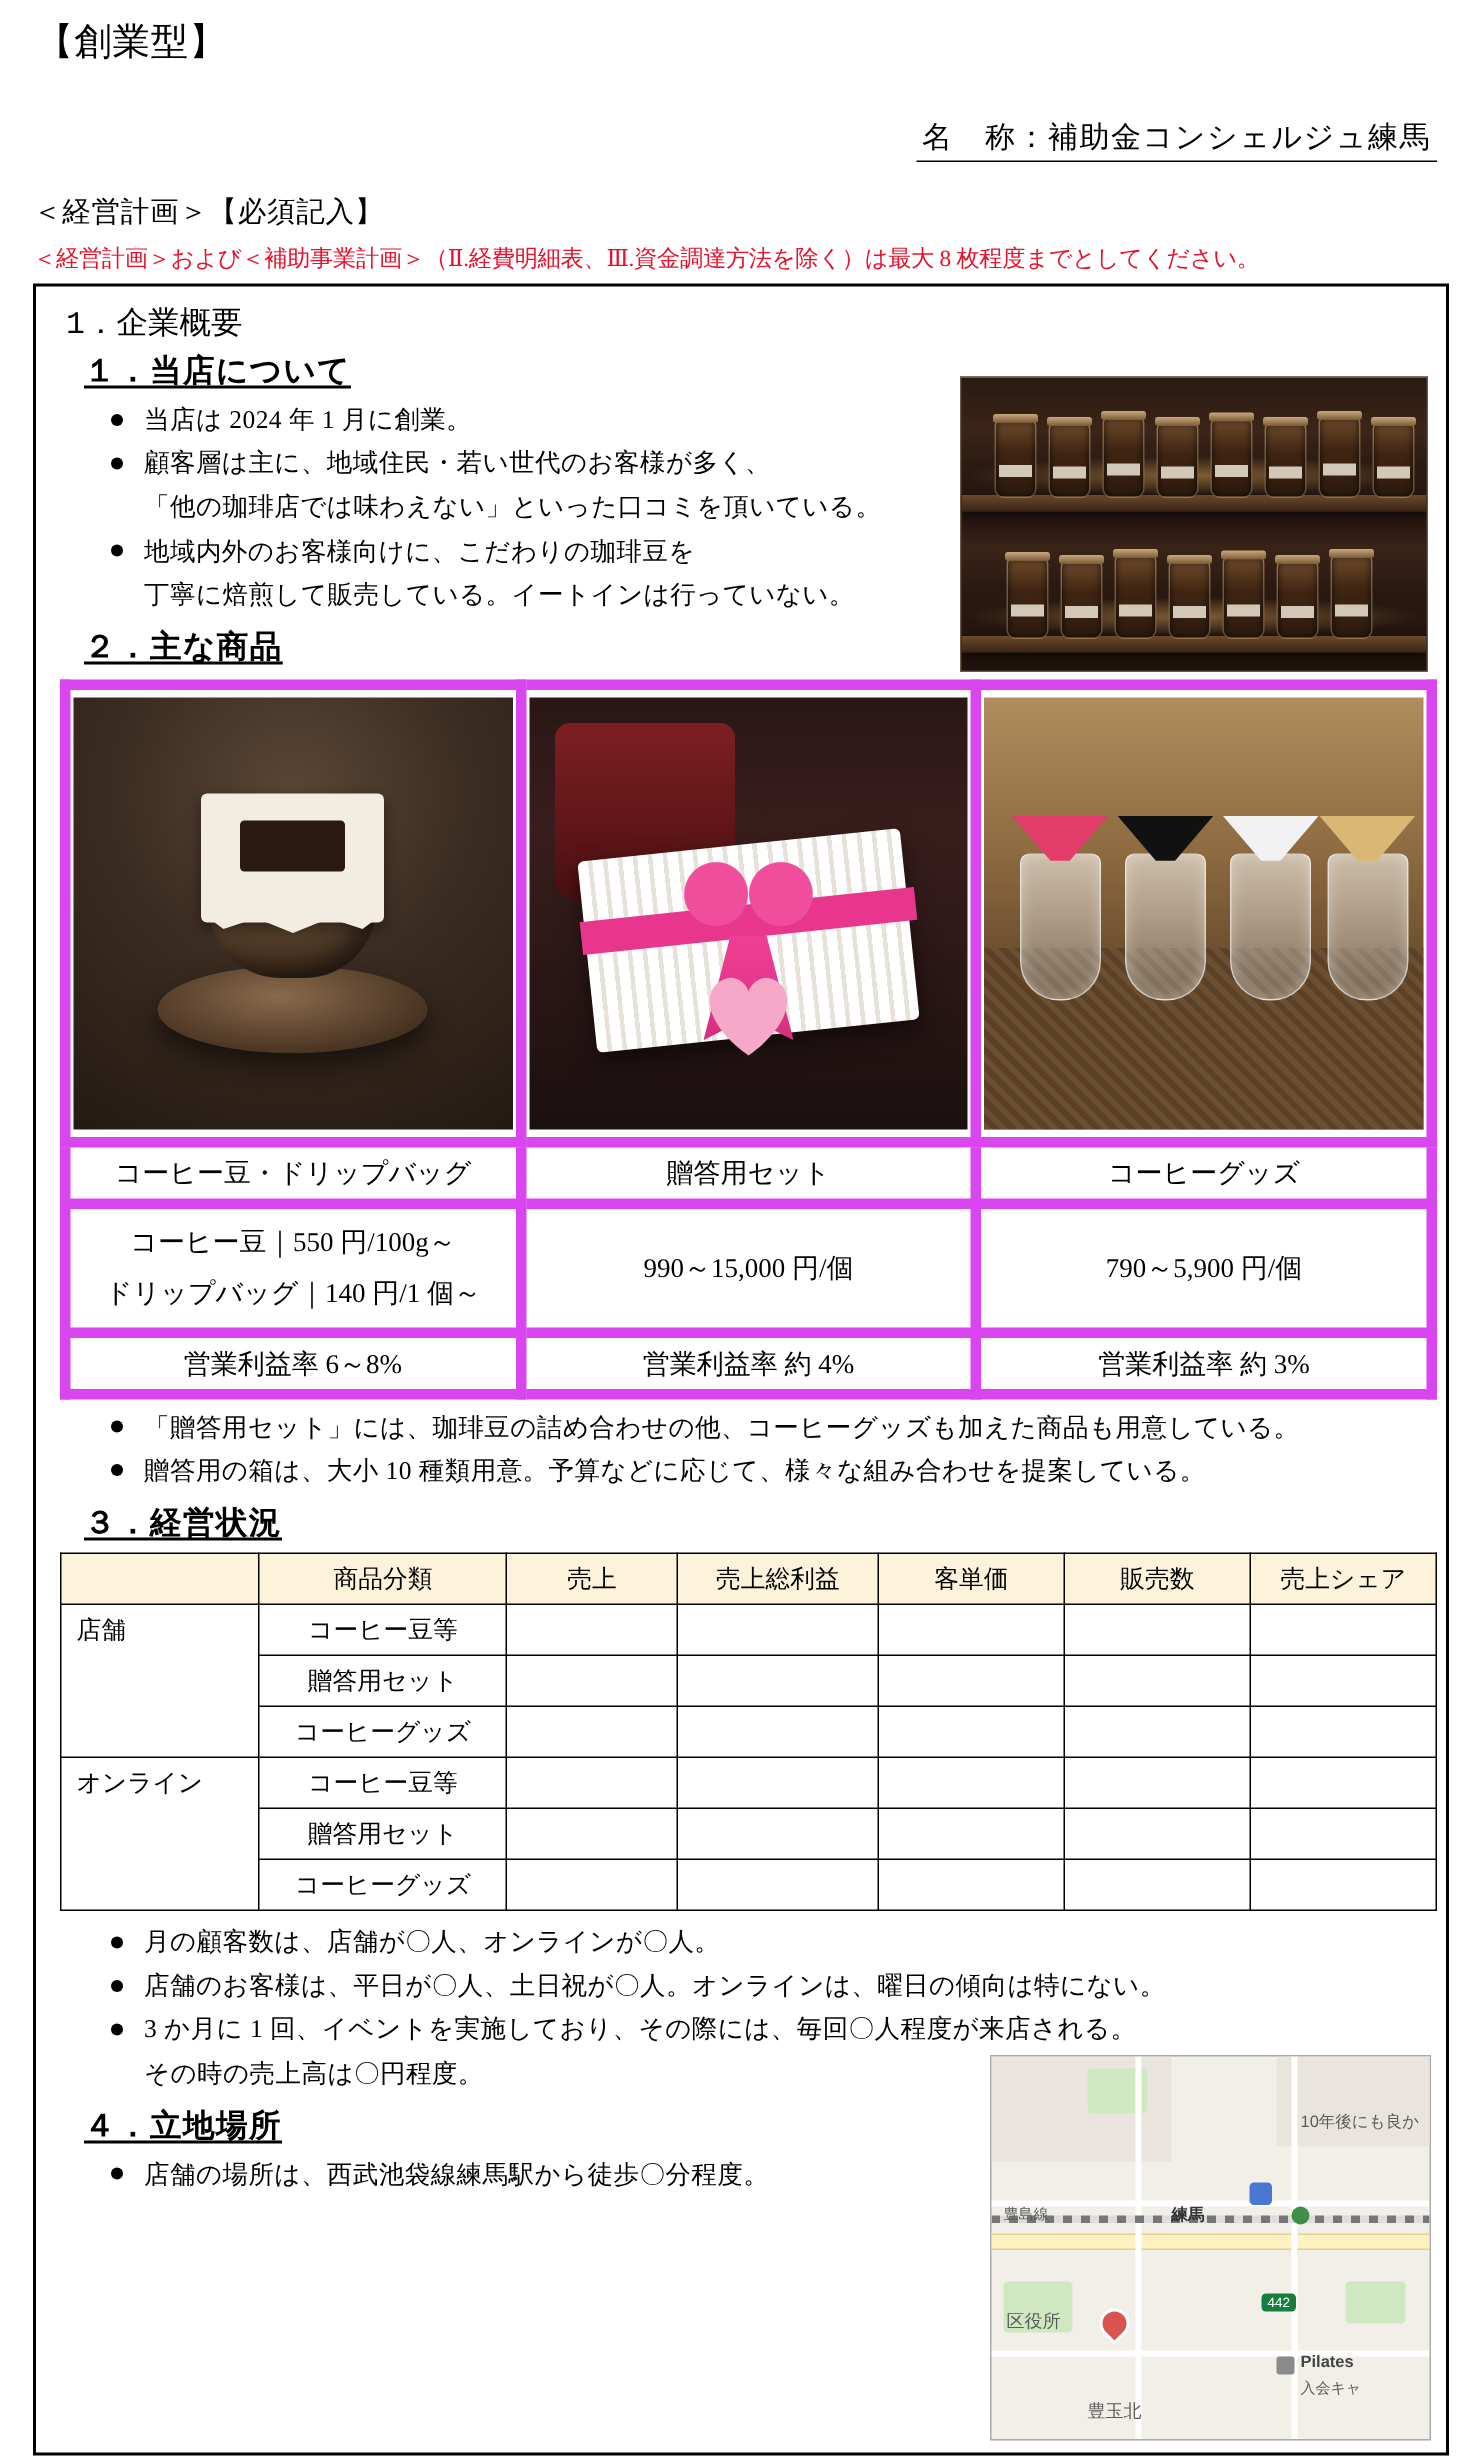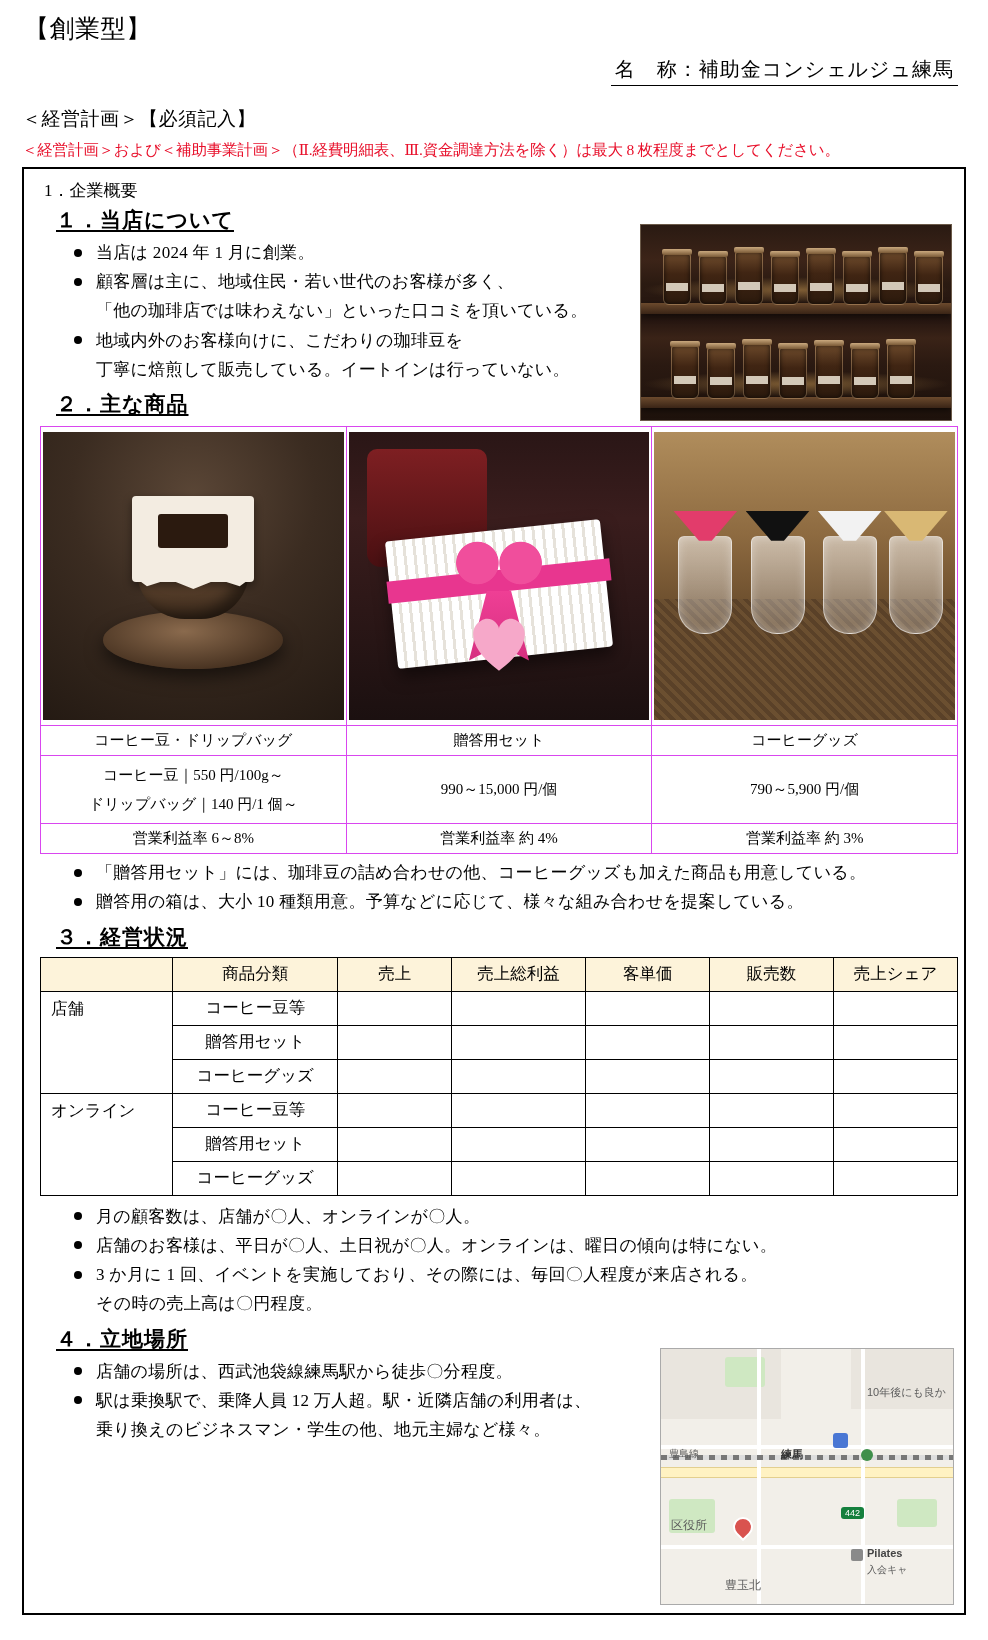--- a/index.html
+++ b/index.html
@@ -23,21 +23,21 @@
     padding: 14px 22px 0 22px;
     border-radius: 19px;
   }
   .doc-title {
     font-size: 25px;
     line-height: 1.2;
     letter-spacing: 0.5px;
     margin: 0 0 0 2px;
   }
   .name-row {
-    margin-top: 12px;
+    margin-top: 34px;
     display: flex;
     justify-content: flex-end;
     padding-right: 8px;
   }
   .name-line {
     font-size: 20px;
     border-bottom: 1.5px solid #000;
     padding: 0 4px 2px 4px;
     letter-spacing: 1px;
     white-space: nowrap;
@@ -57,22 +57,23 @@
   .main-box {
     margin-top: 6px;
     border: 2.5px solid #000;
     box-sizing: border-box;
     width: 944px;
     height: 1448px;
     padding: 8px 12px 0 12px;
     position: relative;
   }
   .sec-num {
-    font-size: 17px;
+    font-size: 21px;
     margin: 2px 0 0 8px;
+    font-family: Liberation Mono, monospace;
   }
   .h2 {
     font-size: 21px;
     font-weight: bold;
     margin: 4px 0 4px 20px;
     text-decoration: underline;
     text-underline-offset: 3px;
     display: inline-block;
     letter-spacing: 1px;
   }
@@ -163,23 +164,23 @@
     display: block;
   }
   
   table.prod {
     width: 918px;
     border-collapse: collapse;
     margin: 4px 0 0 4px;
     table-layout: fixed;
   }
   table.prod td {
-    border: 1px solid #d946ef;
+    border: 7px solid #d946ef;
     text-align: center;
-    font-size: 15px;
+    font-size: 18px;
     padding: 5px 2px;
     vertical-align: middle;
   }
   td.img-cell {
     height: 288px;
     padding: 6px;
   }
   .ph {
     width: 100%;
     height: 100%;
@@ -674,24 +675,20 @@
       </ul>
     </div>
 
     <div style="margin-top:2px">
       <div class="h2-row"><span class="h2">４．立地場所</span></div>
 
       <ul class="bullets sec4-bullets">
         <li><span class="dot"></span>
           <span>店舗の場所は、西武池袋線練馬駅から徒歩〇分程度。</span>
         </li>
-        <li><span class="dot"></span>
-          <span>駅は乗換駅で、乗降人員 12 万人超。駅・近隣店舗の利用者は、</span>
-          <span class="cont">乗り換えのビジネスマン・学生の他、地元主婦など様々。</span>
-        </li>
       </ul>
 
       <div class="map">
         <div class="blk" style="left:0;top:0;width:120px;height:70px"></div>
         <div class="blk" style="left:190px;top:0;width:110px;height:60px"></div>
         <div class="green" style="left:64px;top:8px;width:40px;height:30px"></div>
         <div class="green" style="left:8px;top:150px;width:46px;height:34px"></div>
         <div class="green" style="left:236px;top:150px;width:40px;height:28px"></div>
         <div class="road" style="left:0;top:96px;width:292px;height:4px"></div>
         <div class="road road-main" style="left:0;top:118px;width:292px;height:9px"></div>

